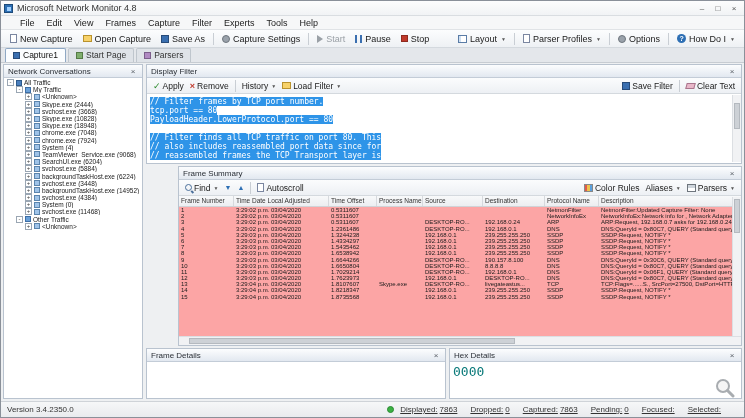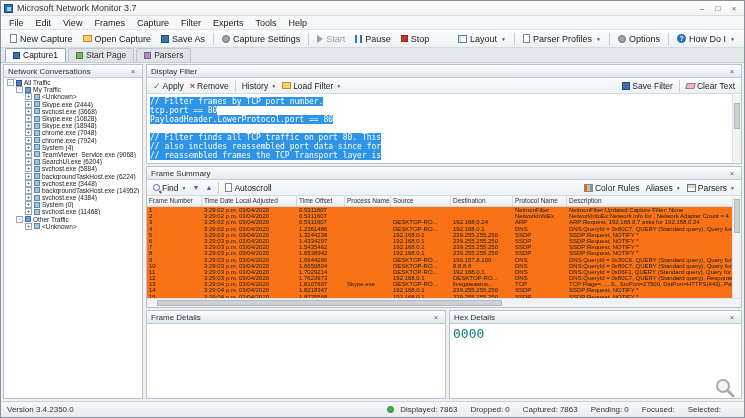--- a/index.html
+++ b/index.html
@@ -11,21 +11,21 @@
 
   
   .titlebar { height:15px; background:linear-gradient(#fdfdfd,#f1f3f5); border-bottom:1px solid #d9dde1; display:flex; align-items:center; padding:0 3px; flex:none; }
   .app-icon { width:9px; height:9px; background:#2d6fb4; border:1px solid #1c4a7a; margin-right:4px; position:relative; }
   .app-icon::after { content:""; position:absolute; left:2px; top:2px; width:4px; height:4px; background:#9fd0ff; }
   .title-text { font-size:9px; color:#333; }
   .win-controls { margin-left:auto; display:flex; gap:2px; }
   .win-btn { width:14px; height:11px; font-size:8px; line-height:10px; text-align:center; color:#555; border:1px solid transparent; }
 
   
-  .menubar { height:14px; background:#f6f7f8; border-bottom:1px solid #e0e3e6; display:flex; align-items:center; padding:0 2px; flex:none; }
+  .menubar { height:14px; background:#f6f7f8; border-bottom:1px solid #e0e3e6; display:flex; align-items:center; padding:0 13px; flex:none; }
   .menu-item { padding:1px 6px; font-size:9px; color:#222; }
 
   
   .toolbar { height:18px; background:linear-gradient(#fcfdfe,#eef1f4); border-bottom:1px solid #d4d9de; display:flex; align-items:center; padding:0 4px; flex:none; white-space:nowrap; }
   .tbtn { display:inline-flex; align-items:center; gap:3px; padding:1px 4px; font-size:9px; color:#1a1a1a; border:1px solid transparent; border-radius:2px; }
   .tbtn.disabled { color:#9aa0a6; }
   .tsep { width:1px; height:12px; background:#c9ced4; margin:0 3px; display:inline-block; }
   .dd { font-size:5px; color:#555; margin-left:1px; }
   .tb-right { margin-left:auto; display:inline-flex; align-items:center; }
 
@@ -82,21 +82,21 @@
 
   
   .panel-filter { height:100px; flex:none; display:flex; flex-direction:column; border:1px solid #b9c3cf; background:#fff; position:relative; }
   .filter-editor { flex:1; background:#fff; font-family:"DejaVu Sans Mono","Liberation Mono",monospace; font-size:8px; line-height:9px; padding:3px 3px; overflow:hidden; }
   .code-sel { background:var(--sel-color); color:#fff; }
 
   .vscroll { position:absolute; right:0; top:30px; bottom:1px; width:9px; background:#f1f2f4; border-left:1px solid #dcdfe3; }
   .vthumb { position:absolute; left:1px; right:1px; top:8px; height:26px; background:#cdd1d6; border:1px solid #b4b9bf; }
 
   
-  .panel-frames { height:142px; flex:none; display:flex; flex-direction:column; border:1px solid #b9c3cf; background:#f97316; position:relative; }
+  .panel-frames { height:180px; flex:none; display:flex; flex-direction:column; border:1px solid #b9c3cf; background:#fca5a5; position:relative;margin-left:32px; }
   .ftable { flex:1; overflow:hidden; display:flex; flex-direction:column; }
   .fhdr { height:11px; flex:none; display:flex; background:linear-gradient(#f8f9fa,#eceef1); border-bottom:1px solid #d0d3d7; font-size:6.5px; color:#333; white-space:nowrap; }
   .fcol { flex:none; padding:1px 2px 0; border-right:1px solid #d6d9dd; overflow:hidden; }
   .fbody { flex:1; overflow:hidden; }
   .frow { display:flex; height:6.2px; font-size:6px; line-height:6.2px; white-space:nowrap; color:#1a1a1a; }
   .fcell { flex:none; padding:0 2px; overflow:hidden; }
   .fvscroll { position:absolute; right:0; top:30px; bottom:9px; width:9px; background:#f1f2f4; border-left:1px solid #dcdfe3; }
   .fvthumb { position:absolute; left:1px; right:1px; top:2px; height:34px; background:#cdd1d6; border:1px solid #b4b9bf; }
   .fhscroll { height:9px; flex:none; background:#f1f2f4; border-top:1px solid #dcdfe3; position:relative; }
   .fhthumb { position:absolute; top:1px; bottom:1px; left:10px; width:58%; background:#cdd1d6; border:1px solid #b4b9bf; }
@@ -107,32 +107,32 @@
   .panel-hex { flex:1; display:flex; flex-direction:column; border:1px solid #b9c3cf; background:#fff; }
   .panel-body { flex:1; background:#fff; }
   .hex-toolbar { height:14px; flex:none; background:linear-gradient(#fbfcfd,#edf0f4); border-bottom:1px solid #d4d9de; display:flex; align-items:center; padding:0 3px; font-size:7.5px; white-space:nowrap; color:#333; }
   .decode-as { color:#2a8a2a; display:inline-flex; align-items:center; gap:2px; padding:0 3px; }
   .hex-body { flex:1; font-family:"DejaVu Sans Mono","Liberation Mono",monospace; font-size:13px; padding:2px 3px; color:#0b7a7a; }
 
   
   .statusbar { height:16px; flex:none; background:linear-gradient(#f6f7f8,#e9ebee); border-top:1px solid #cfd3d8; display:flex; align-items:center; padding:0 6px; font-size:8px; color:#333; white-space:nowrap; }
   .stat-group { margin-left:auto; display:inline-flex; align-items:center; gap:4px; margin-right:8px; }
   .dot { width:7px; height:7px; border-radius:50%; background:var(--ok-green); border:1px solid #2a8a33; margin-right:2px; }
-  .stat-pair { display:inline-flex; gap:2px; margin-right:9px; }
+  .stat-pair { display:inline-flex; gap:2px; margin-right:9px;text-decoration:underline; }
 
   .magnifier { position:absolute; right:8px; bottom:16px; opacity:.75; }
 </style>
 </head>
 <body>
 
 <div class="window">
 
   <div class="titlebar">
     <span class="app-icon"></span>
-    <span class="title-text">Microsoft Network Monitor 3.7</span>
+    <span class="title-text">Microsoft Network Monitor 4.8</span>
     <span class="win-controls">
       <span class="win-btn">–</span>
       <span class="win-btn">□</span>
       <span class="win-btn">×</span>
     </span>
   </div>
 
   <div class="menubar">
       <span class="menu-item">File</span>
       <span class="menu-item">Edit</span>

